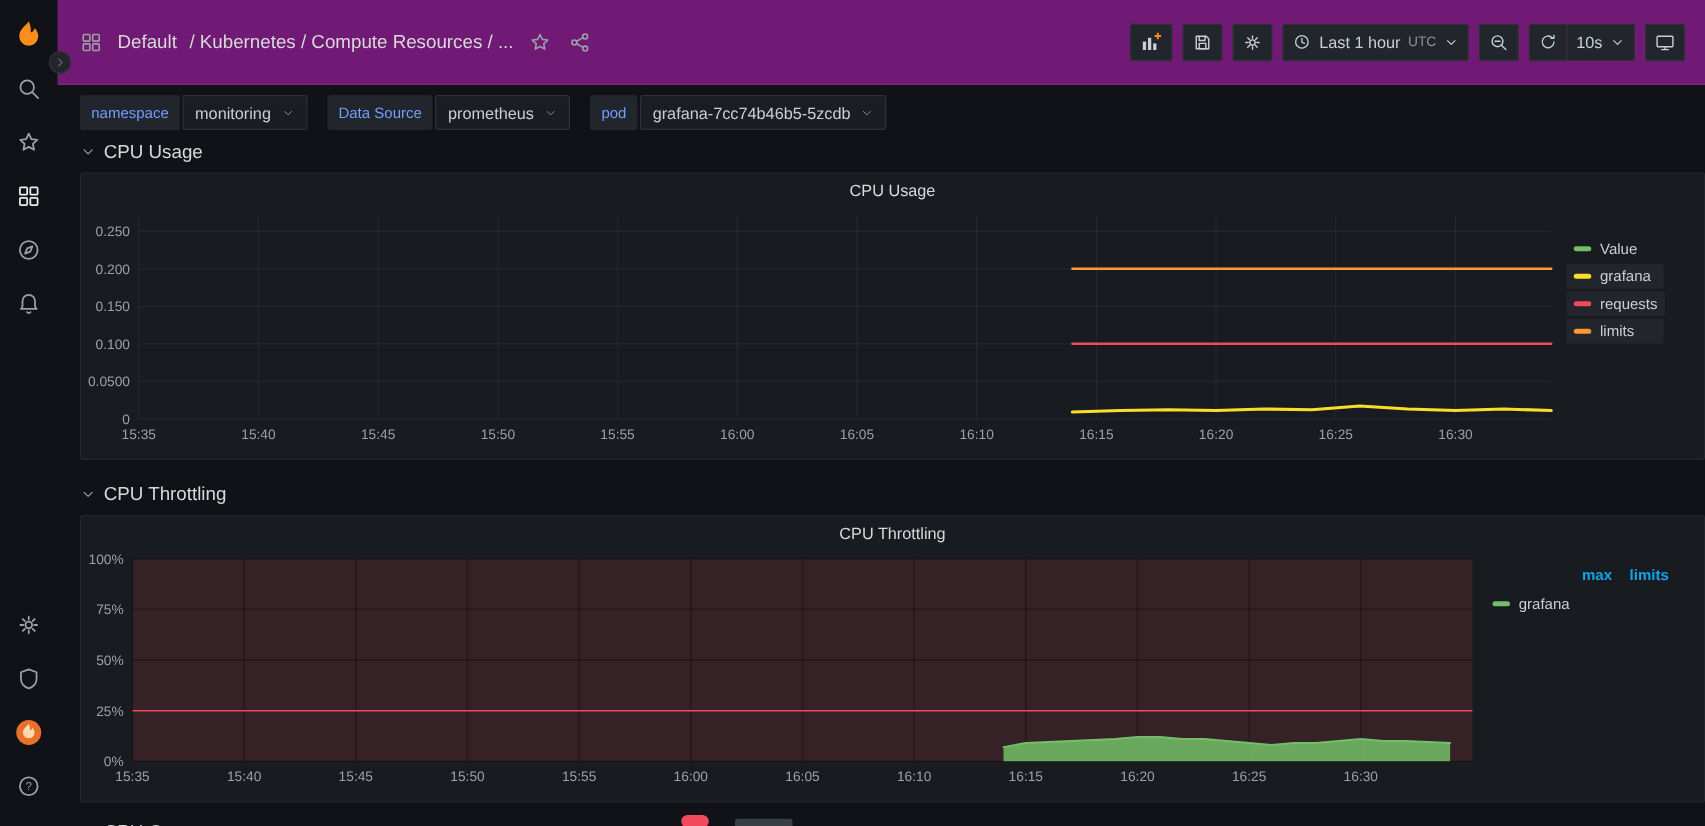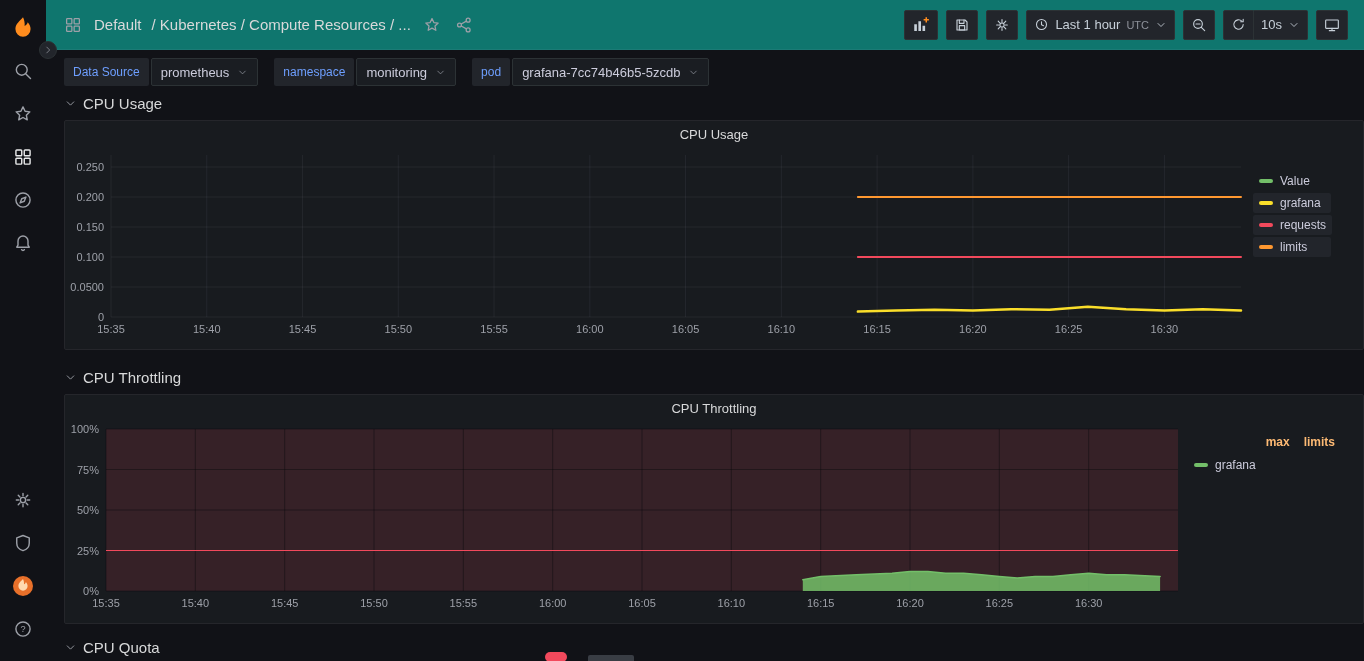--- a/index.html
+++ b/index.html
@@ -13,21 +13,21 @@
   .s-icon.active { color:#e9eaeb; }
   .s-spacer { flex:1; }
   svg { display:block; }
   .stroke { fill:none; stroke:currentColor; stroke-width:1.7; stroke-linecap:round; stroke-linejoin:round; }
 
   .expand-btn { position:absolute; left:39px; top:41px; width:18px; height:18px; border-radius:50%;
     background:#22252b; border:1px solid #2c3235; color:#9da0a8; display:flex; align-items:center; justify-content:center; z-index:6; cursor:pointer; }
 
   
   .main { flex:1; min-width:0; display:flex; flex-direction:column; position:relative; }
-  .topbar { height:50px; flex:none; display:flex; align-items:center; padding:0 16px; background:#0f766e; border-bottom:1px solid rgba(204,204,220,0.07); }
+  .topbar { height:68px; flex:none; display:flex; align-items:center; padding:0 16px; background:#701a75; border-bottom:1px solid rgba(204,204,220,0.07); }
   .tb-left { display:flex; align-items:center; gap:10px; flex:1; min-width:0; }
   .crumb { font-size:15px; color:#d8d9da; white-space:nowrap; }
   .tb-icon { color:#9da0a8; display:flex; align-items:center; cursor:pointer; padding:2px; }
   .tb-right { display:flex; align-items:center; gap:8px; }
   .tb-btn { height:30px; min-width:30px; padding:0 7px; display:flex; align-items:center; gap:6px;
     background:#22252b; border:1px solid #2c3235; border-radius:2px; color:#c7d0d9; font-size:13px; cursor:pointer; }
   .tb-btn .dim { color:#8e929b; font-size:11px;text-align:right; }
   .btn-group { display:flex; }
   .btn-group .tb-btn:first-child { border-radius:2px 0 0 2px; }
   .btn-group .tb-btn:last-child { border-radius:0 2px 2px 0; border-left:0; }
@@ -51,21 +51,21 @@
   .panel-title { height:26px; display:flex; align-items:center; justify-content:center; font-size:13px; color:#d8d9da; cursor:pointer; }
   .panel-body { display:flex; }
   .tick { fill:#9da0a8; font-size:11px; font-family:"Liberation Sans",sans-serif; }
 
   .legend { flex:1; padding-top:22px; font-size:12px; }
   .l-item { display:flex; align-items:center; gap:7px; padding:3px 6px; margin:2px 4px 2px 0; border-radius:2px; color:#ccccdc; cursor:pointer; width:fit-content; min-width:78px; }
   .l-item.hl { background:#22252b; }
   .swatch { width:14px; height:4px; border-radius:2px; flex:none; }
 
   .legend2 { width:159px; flex:none; padding:14px 10px 0 4px; font-size:12px; }
-  .l2-head { display:flex; justify-content:flex-end; gap:14px; color:#fdba74; font-weight:700; padding-right:4px; }
+  .l2-head { display:flex; justify-content:flex-end; gap:14px; color:#0ea5e9; font-weight:700; padding-right:4px; }
   .l2-head span { cursor:pointer; }
   .l2-item { display:flex; align-items:center; gap:7px; margin-top:9px; color:#ccccdc; cursor:pointer; }
 
   .partial { position:absolute; top:652px; left:499px; display:flex; gap:21px; align-items:flex-start; }
   .p-red { width:22px; height:10px; border-radius:5px; background:#f2495c; }
   .p-gray { width:46px; height:8px; border-radius:2px; background:#393d44; margin-top:3px; }
 </style>
 </head>
 <body>
 
@@ -228,32 +228,32 @@
               <rect x="2.5" y="4.5" width="19" height="12.5" rx="1"></rect>
               <line x1="12" y1="17" x2="12" y2="20"></line>
               <line x1="8" y1="20.5" x2="16" y2="20.5"></line>
             </svg>
         </button>
       </div>
     </header>
 
     <div class="subnav">
       <div class="var-group">
+        <span class="var-label">namespace</span>
+        <span class="var-value">
+          <span>monitoring</span>
+          <svg class="stroke caret" width="11" height="11" viewBox="0 0 24 24">
+              <polyline points="6 9 12 15 18 9"></polyline>
+            </svg>
+        </span>
+      </div>
+      <div class="var-group">
         <span class="var-label">Data Source</span>
         <span class="var-value">
           <span>prometheus</span>
-          <svg class="stroke caret" width="11" height="11" viewBox="0 0 24 24">
-              <polyline points="6 9 12 15 18 9"></polyline>
-            </svg>
-        </span>
-      </div>
-      <div class="var-group">
-        <span class="var-label">namespace</span>
-        <span class="var-value">
-          <span>monitoring</span>
           <svg class="stroke caret" width="11" height="11" viewBox="0 0 24 24">
               <polyline points="6 9 12 15 18 9"></polyline>
             </svg>
         </span>
       </div>
       <div class="var-group">
         <span class="var-label">pod</span>
         <span class="var-value">
           <span>grafana-7cc74b46b5-5zcdb</span>
           <svg class="stroke caret" width="11" height="11" viewBox="0 0 24 24">

